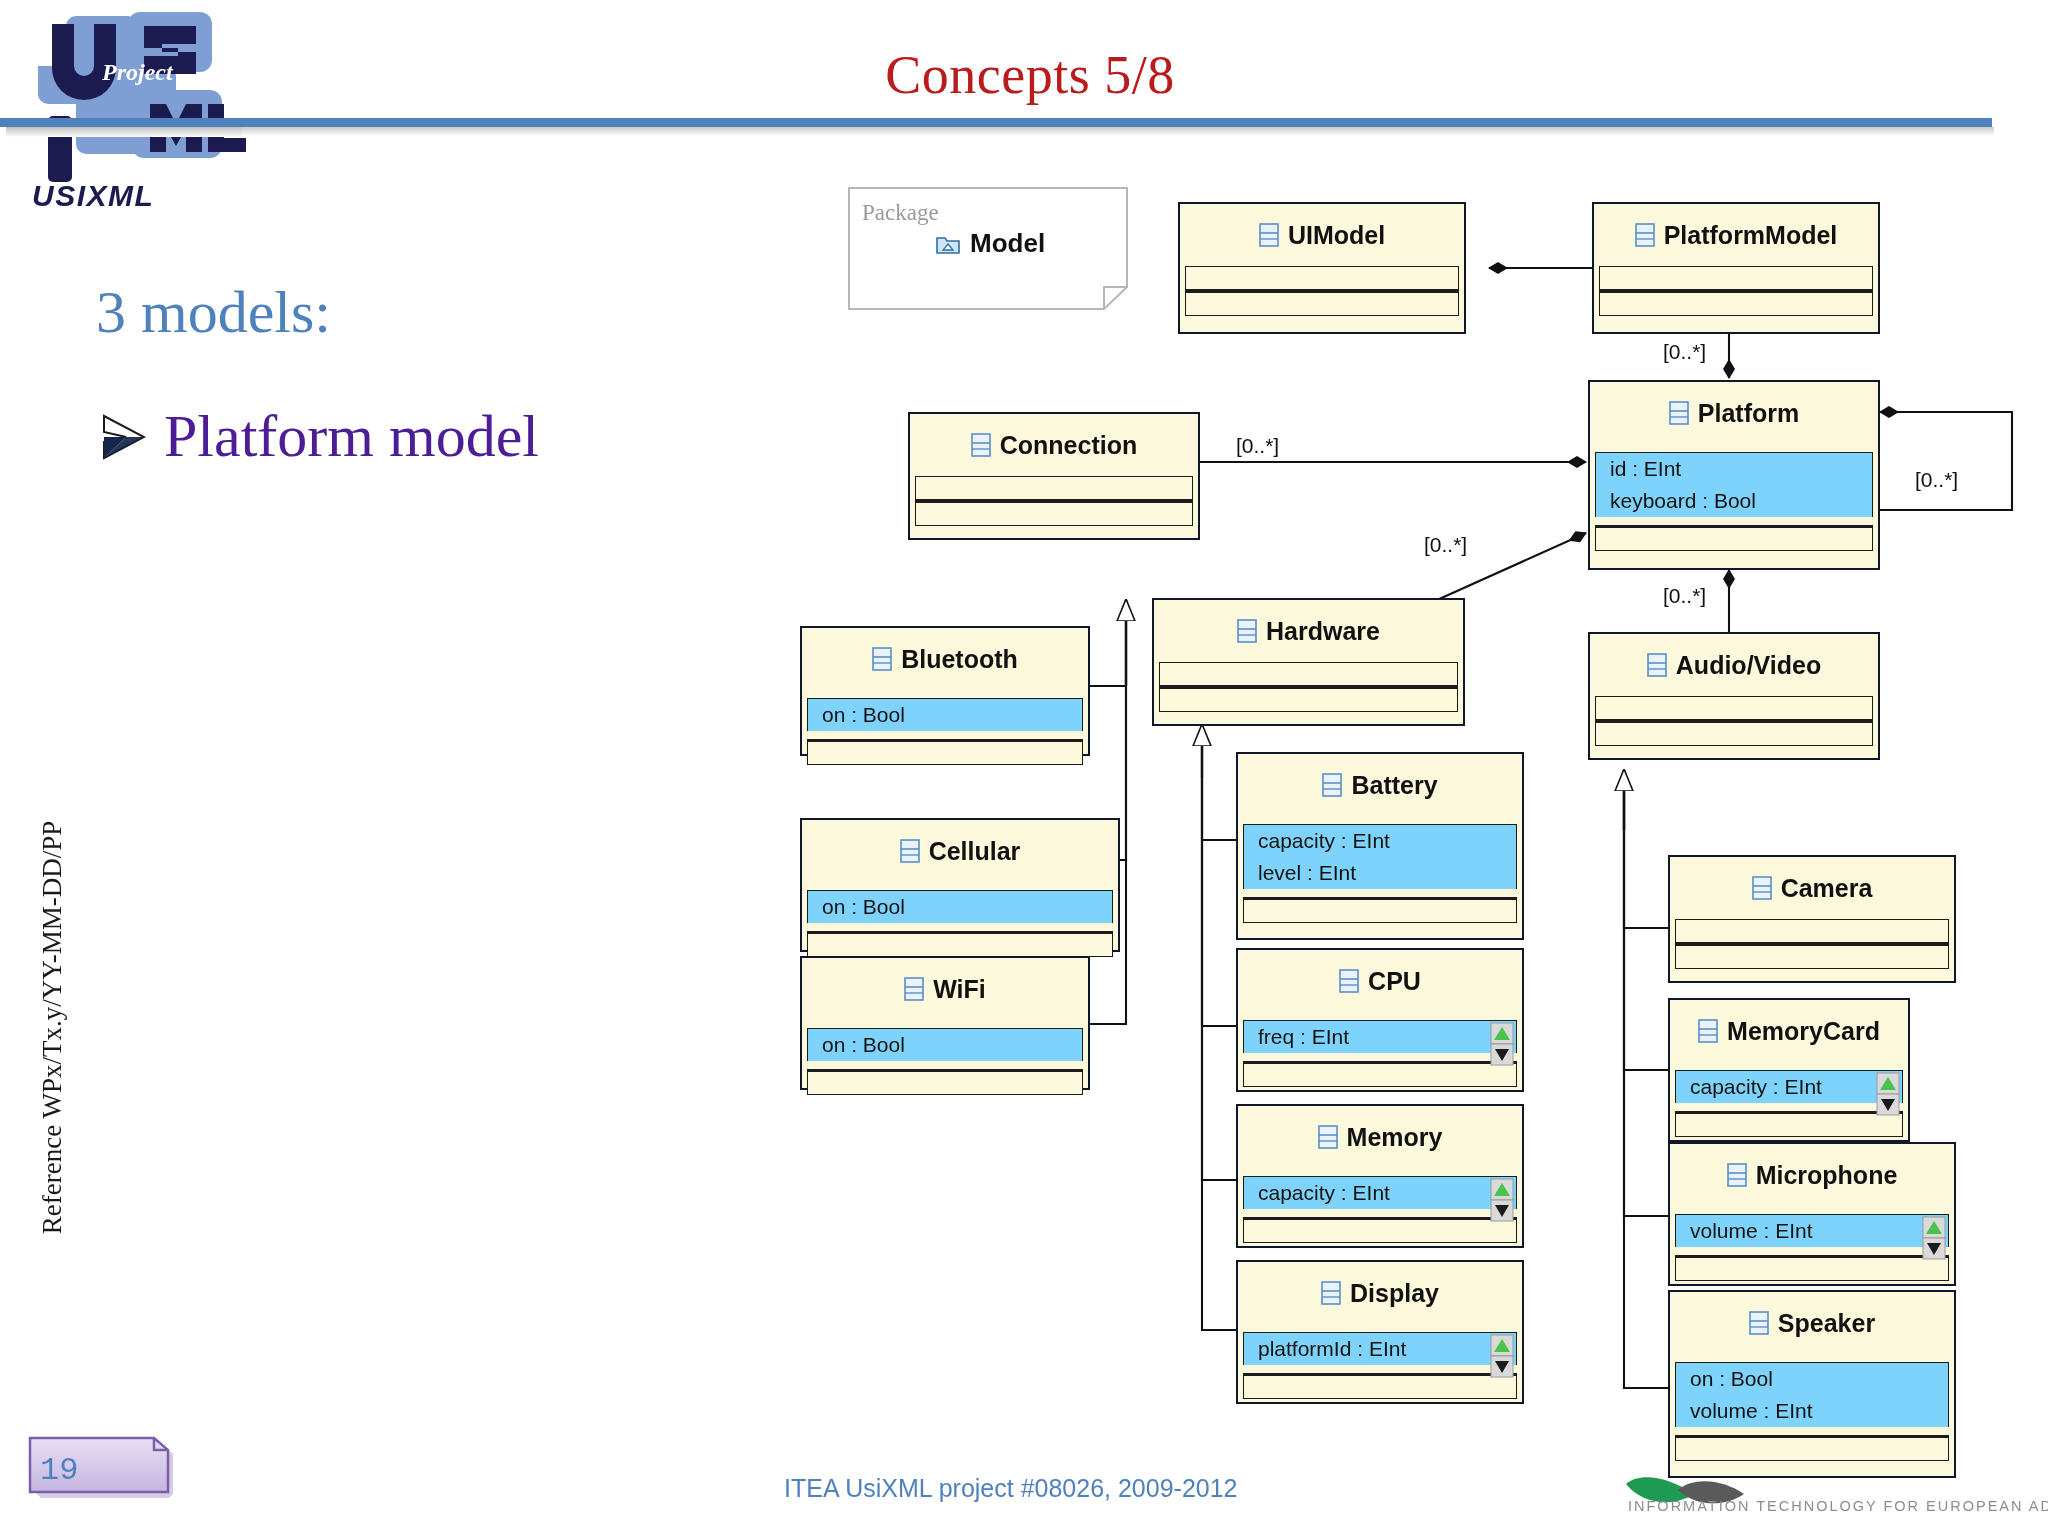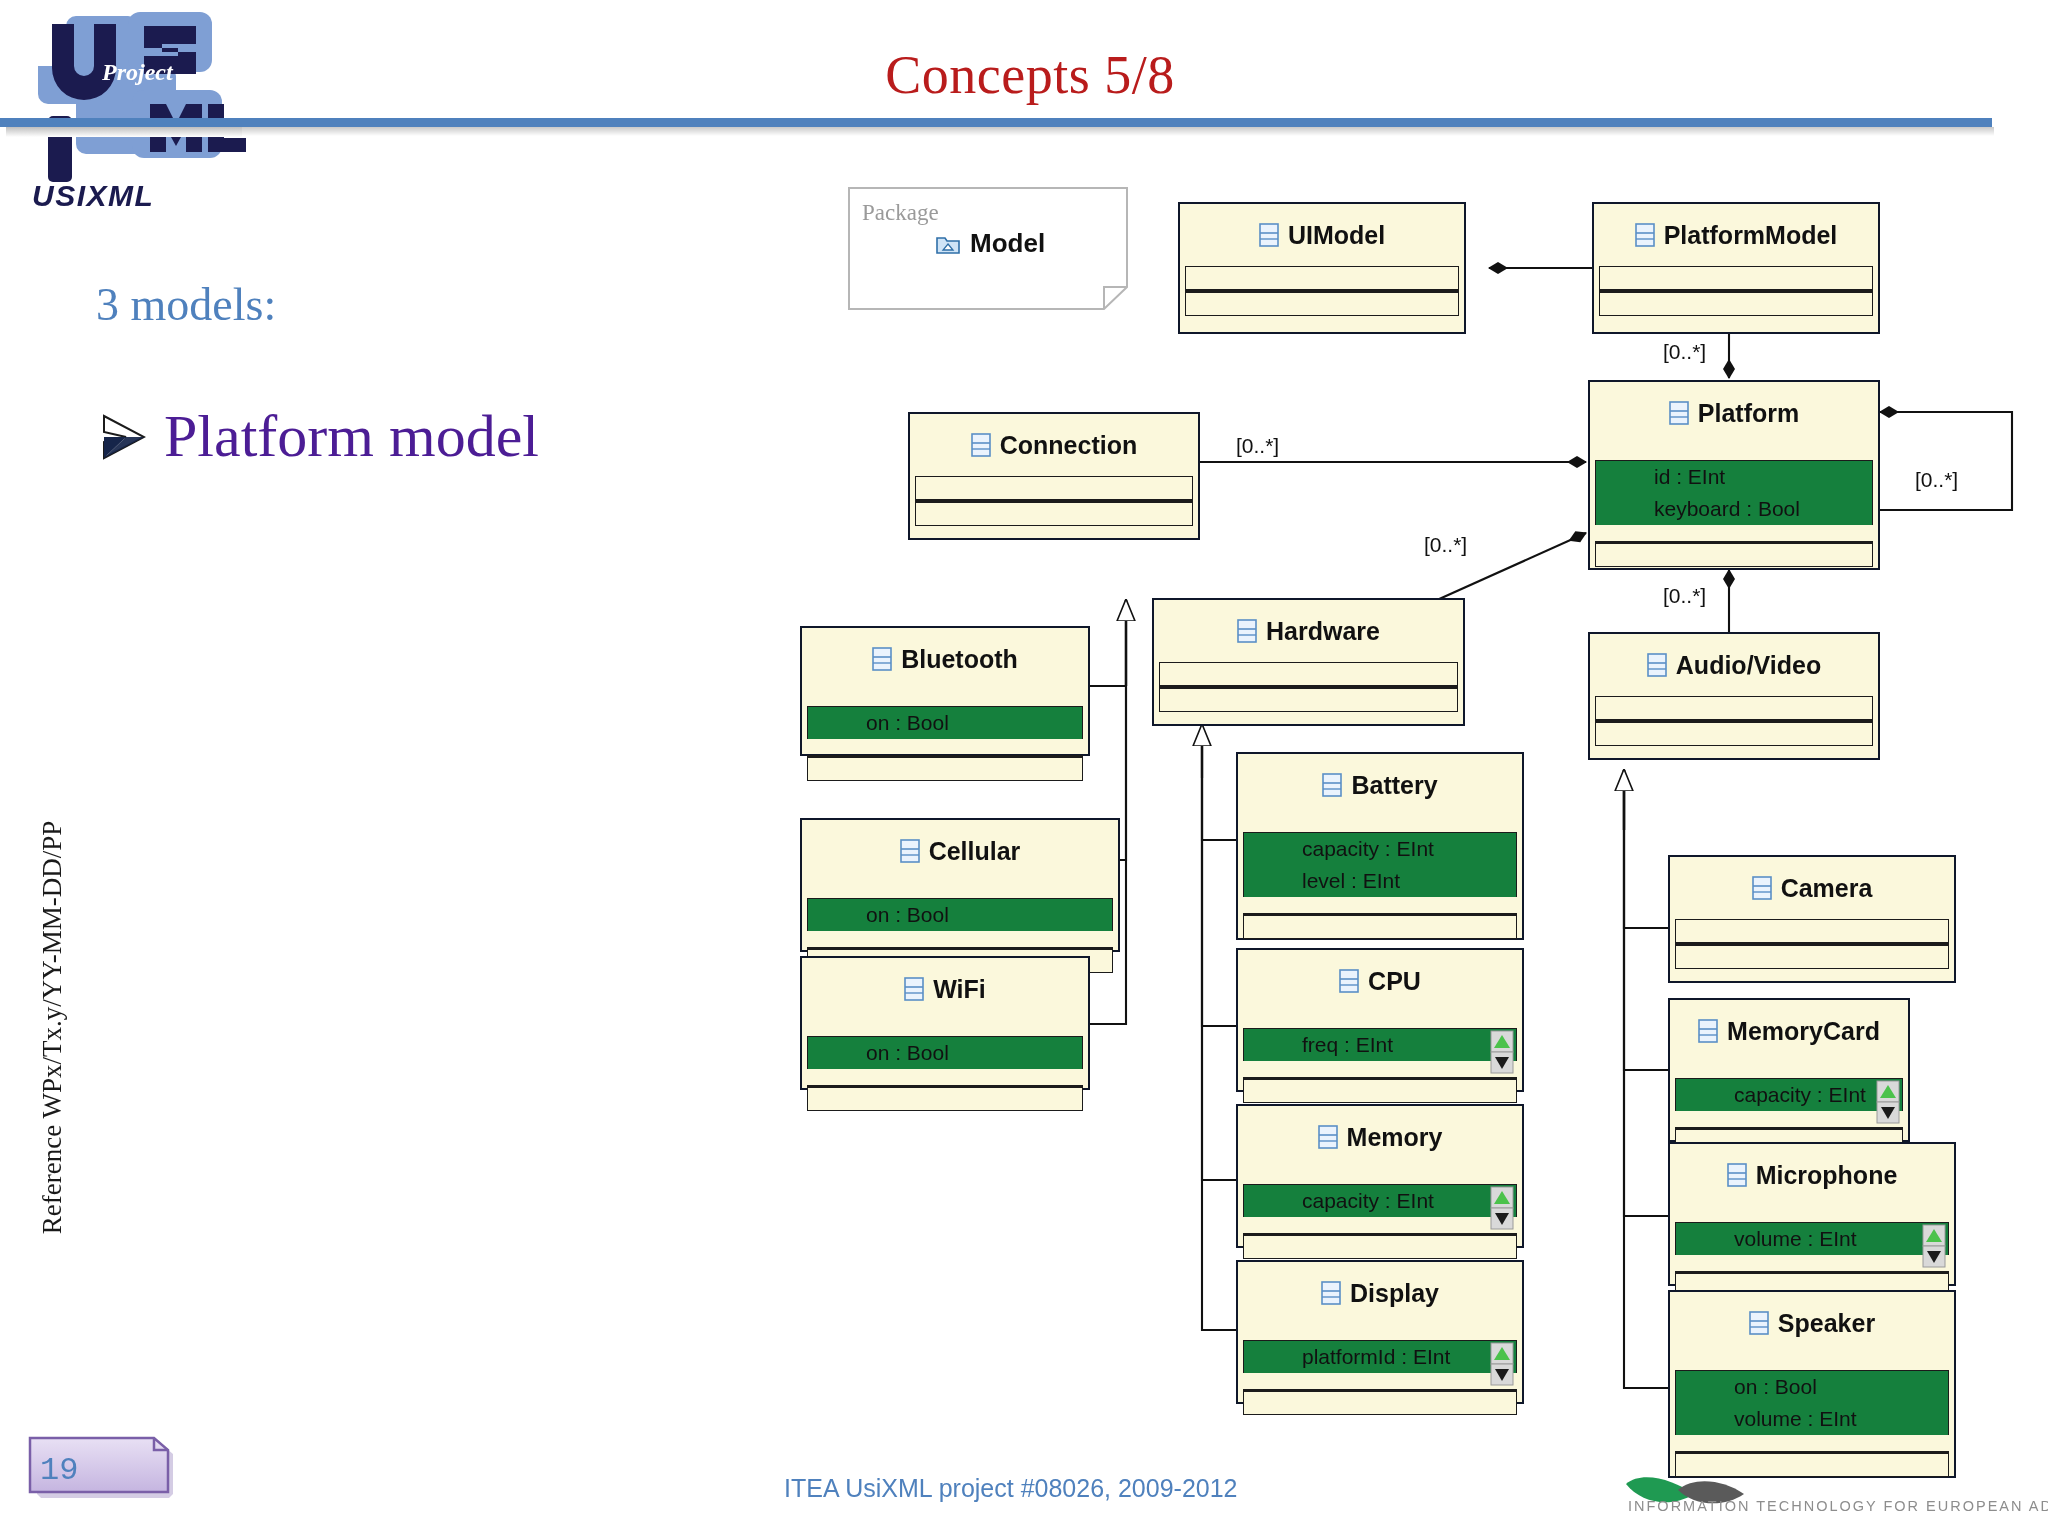--- a/index.html
+++ b/index.html
@@ -42,21 +42,21 @@
   }
   .title-tab-shadow {
     position:absolute; left:6px; top:127px; width:236px; height:10px;
     background:linear-gradient(to bottom,#bfbfbf,#ffffff);
   }
 
   
   .bullet-l1 {
     position:absolute; left:96px; top:278px;
     font-family:"Liberation Serif", serif;
-    font-size:46px; color:#4f81bd; white-space:nowrap;
+    font-size:60px; color:#4f81bd; white-space:nowrap;
   }
   .bullet-l2 {
     position:absolute; left:100px; top:402px;
     font-family:"Liberation Serif", serif;
     font-size:60px; color:#4c1d95; white-space:nowrap;
     display:flex; align-items:center; gap:18px;
   }
   .arrow-bullet { width:46px; height:50px; flex:0 0 auto; }
 
   
@@ -111,25 +111,24 @@
     display:flex; align-items:center; justify-content:center;
     gap:9px;
     font-family:"Liberation Sans", sans-serif;
     font-weight:bold; font-size:25px; color:#111;
     height:62px;
   }
   .cls-icon { width:20px; height:24px; flex:0 0 auto; display:block; }
   .uml-attrs {
     border:1.5px solid #1b1b1b;
     border-bottom:none;
-    margin:16px 5px;
-    background:#15803d;
+    margin:8px 5px;
+    background:#7dd3fc;
     position:relative;
     box-sizing:border-box;
-    padding-left:44px;
   }
   .uml-attr {
     font-family:"Liberation Sans", sans-serif;
     font-size:21px; color:#111;
     padding:4px 0 4px 14px;
     white-space:nowrap;
   }
   .uml-ops {
     border:1.5px solid #1b1b1b;
     border-top:3px solid #1b1b1b;

